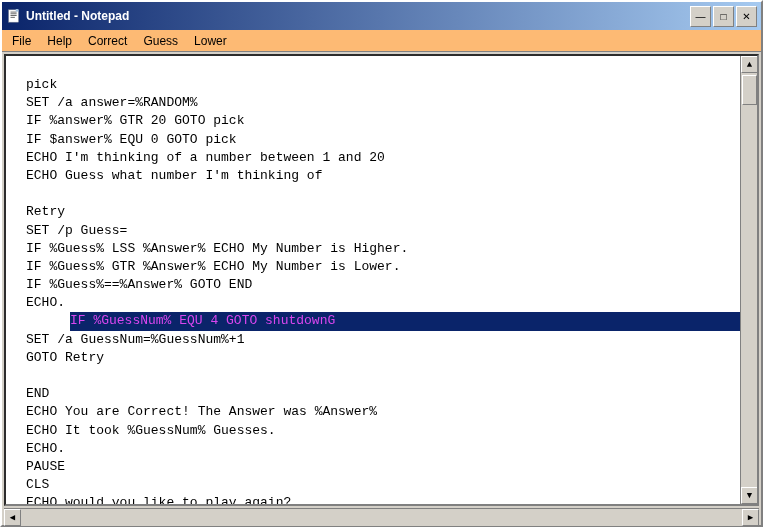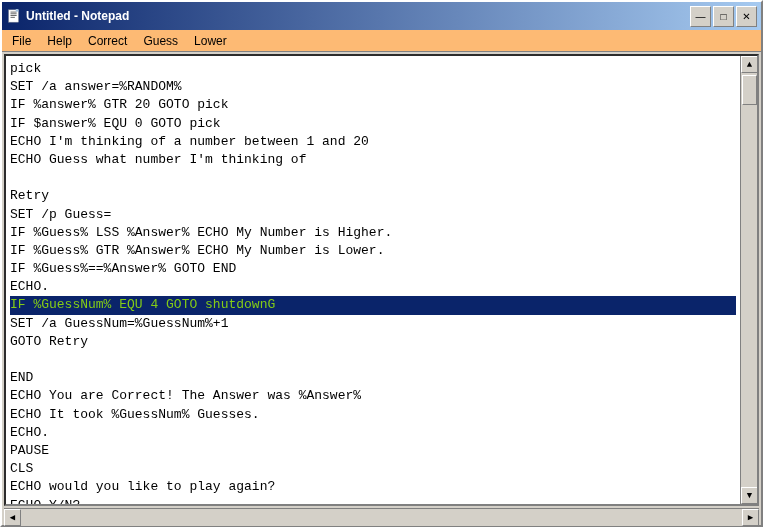--- a/index.html
+++ b/index.html
@@ -114,39 +114,40 @@
       display: flex;
       overflow: hidden;
       background: white;
       border: 2px inset #808080;
       margin: 2px;
     }
 
     .editor-content {
       flex: 1;
       overflow: auto;
-      padding: 4px;
+      padding: 20px;
       background: white;
       position: relative;
     }
 
     .code-area {
       font-family: 'Courier New', Courier, monospace;
       font-size: 13px;
       white-space: pre;
       line-height: 1.4;
       color: #000;
       min-height: 100%;
     }
 
     .highlighted-line {
       background-color: #0a246a;
-      color: #84cc16;
+      color: #d946ef;
       display: inline-block;
       width: 100%;
+      margin-left: 44px;
     }
 
     .scrollbar-v {
       width: 17px;
       background: #d4d0c8;
       display: flex;
       flex-direction: column;
       border-left: 1px solid #808080;
       flex-shrink: 0;
     }

